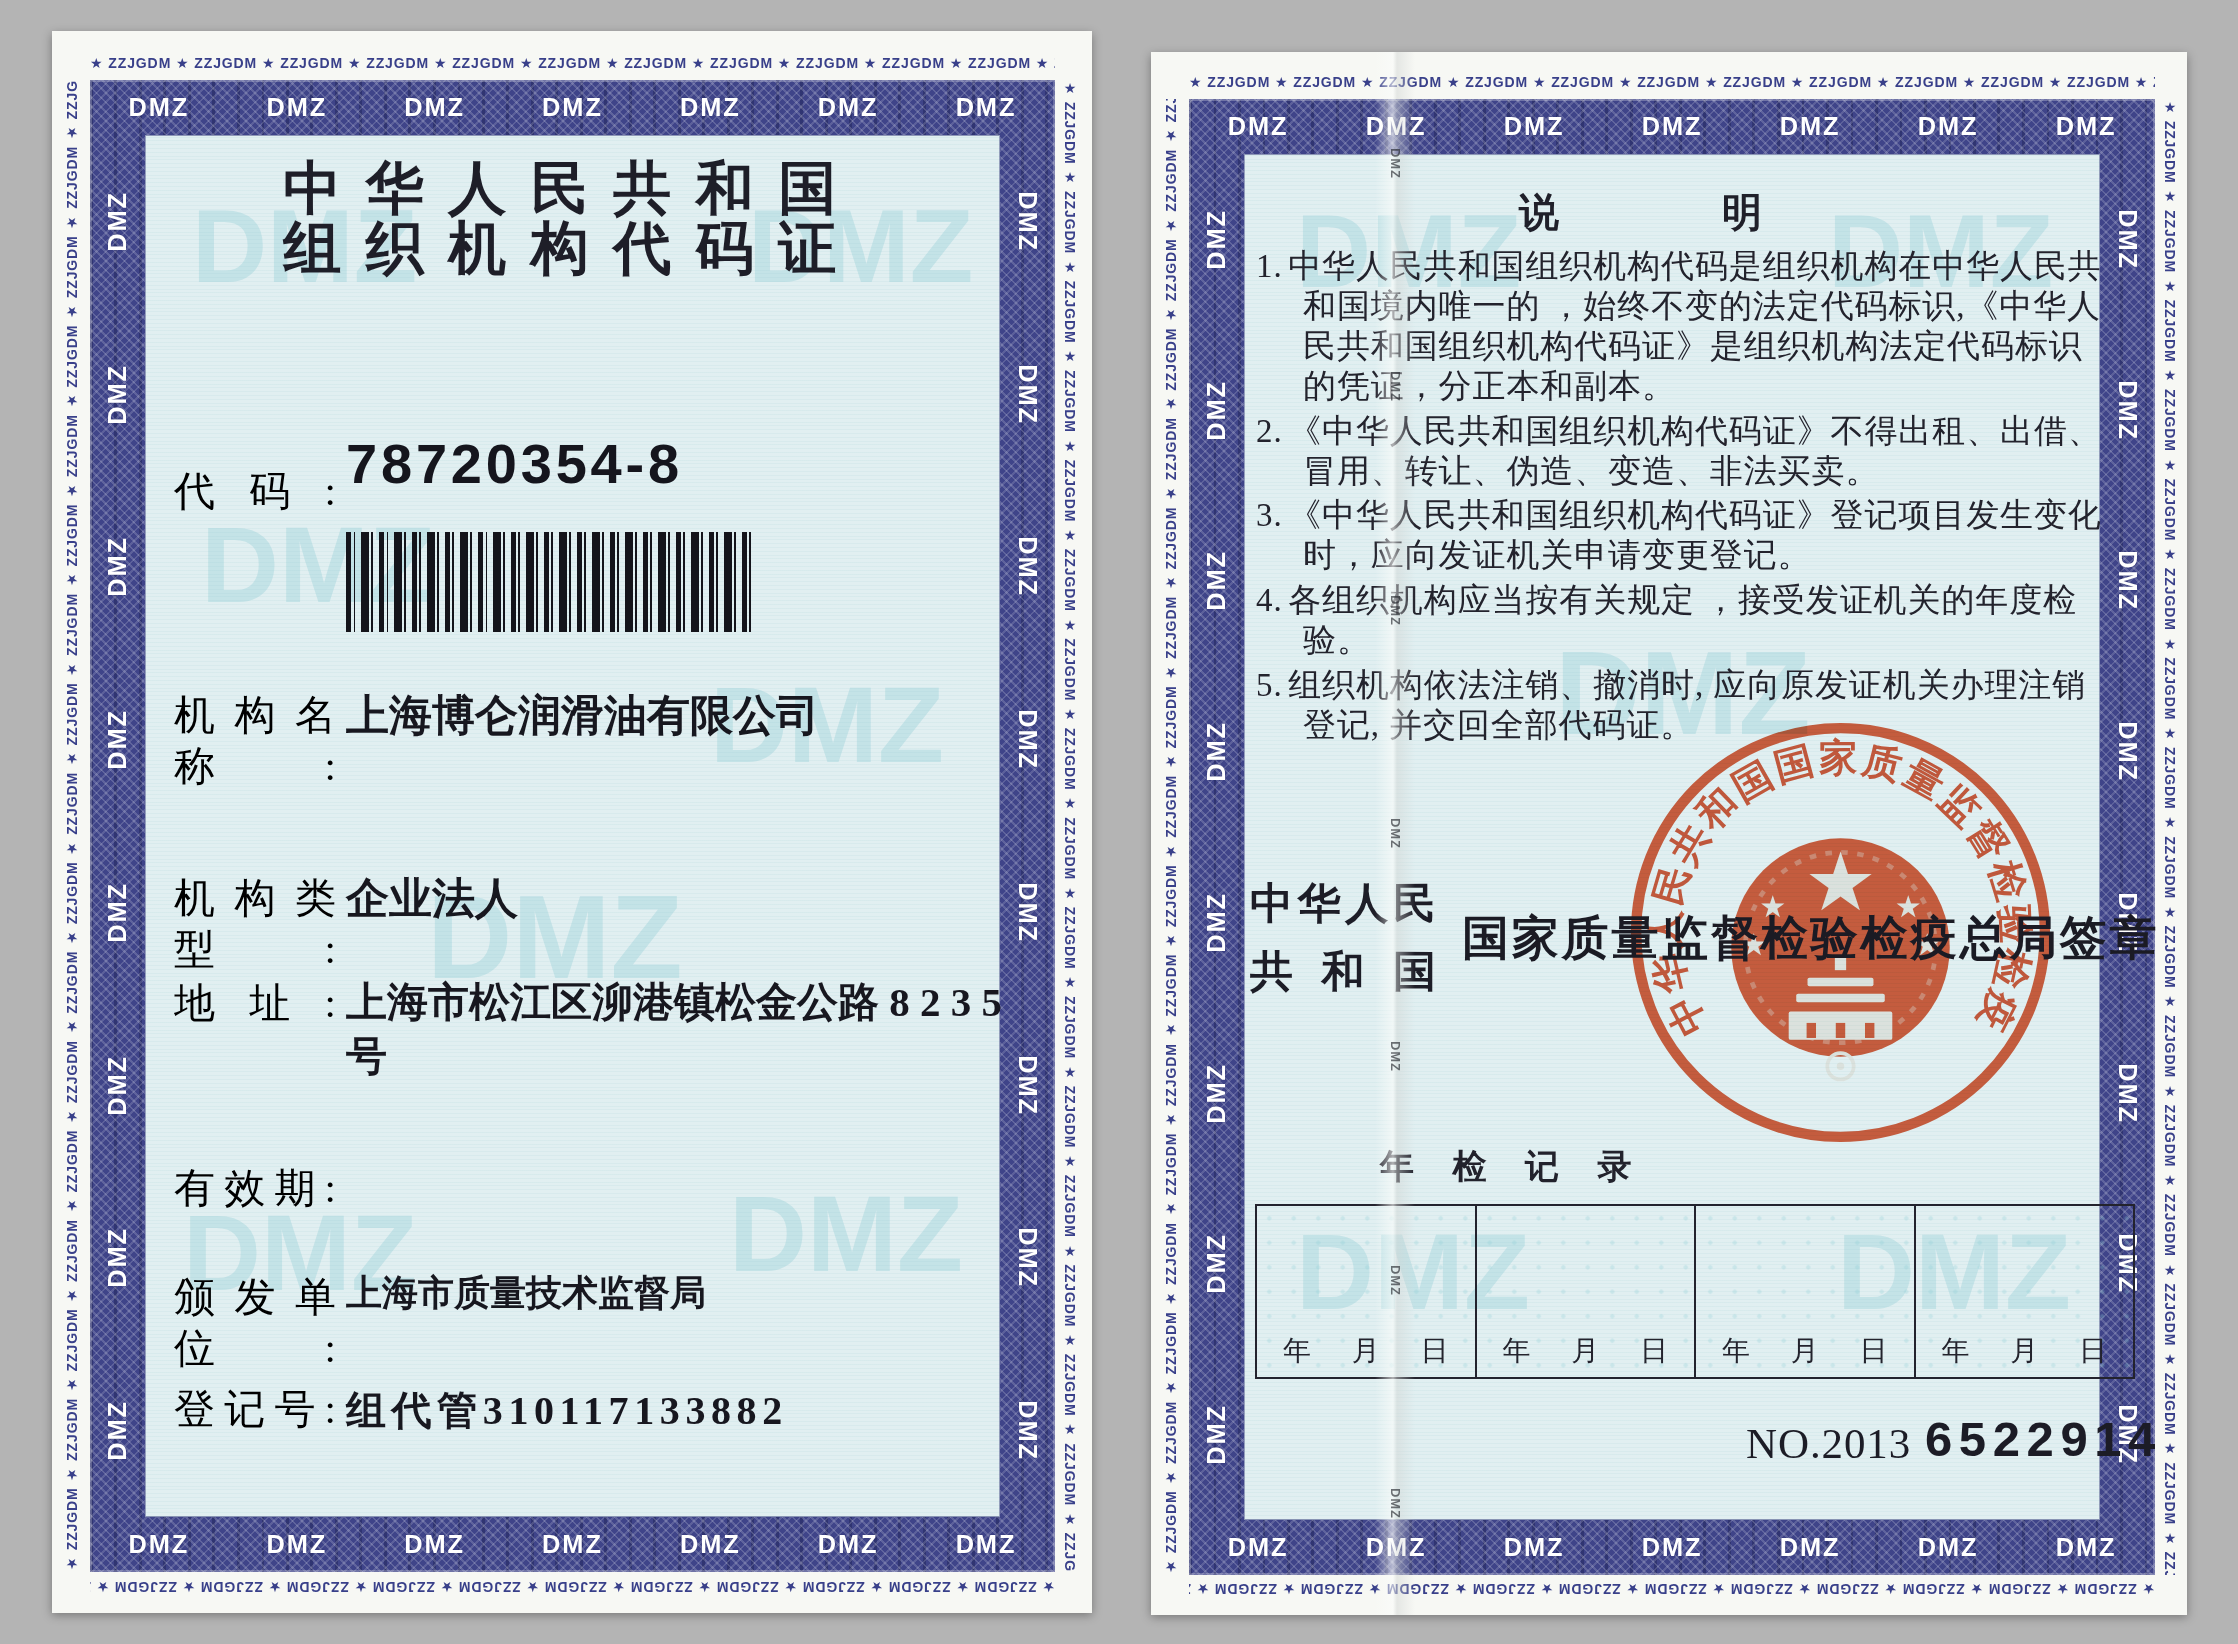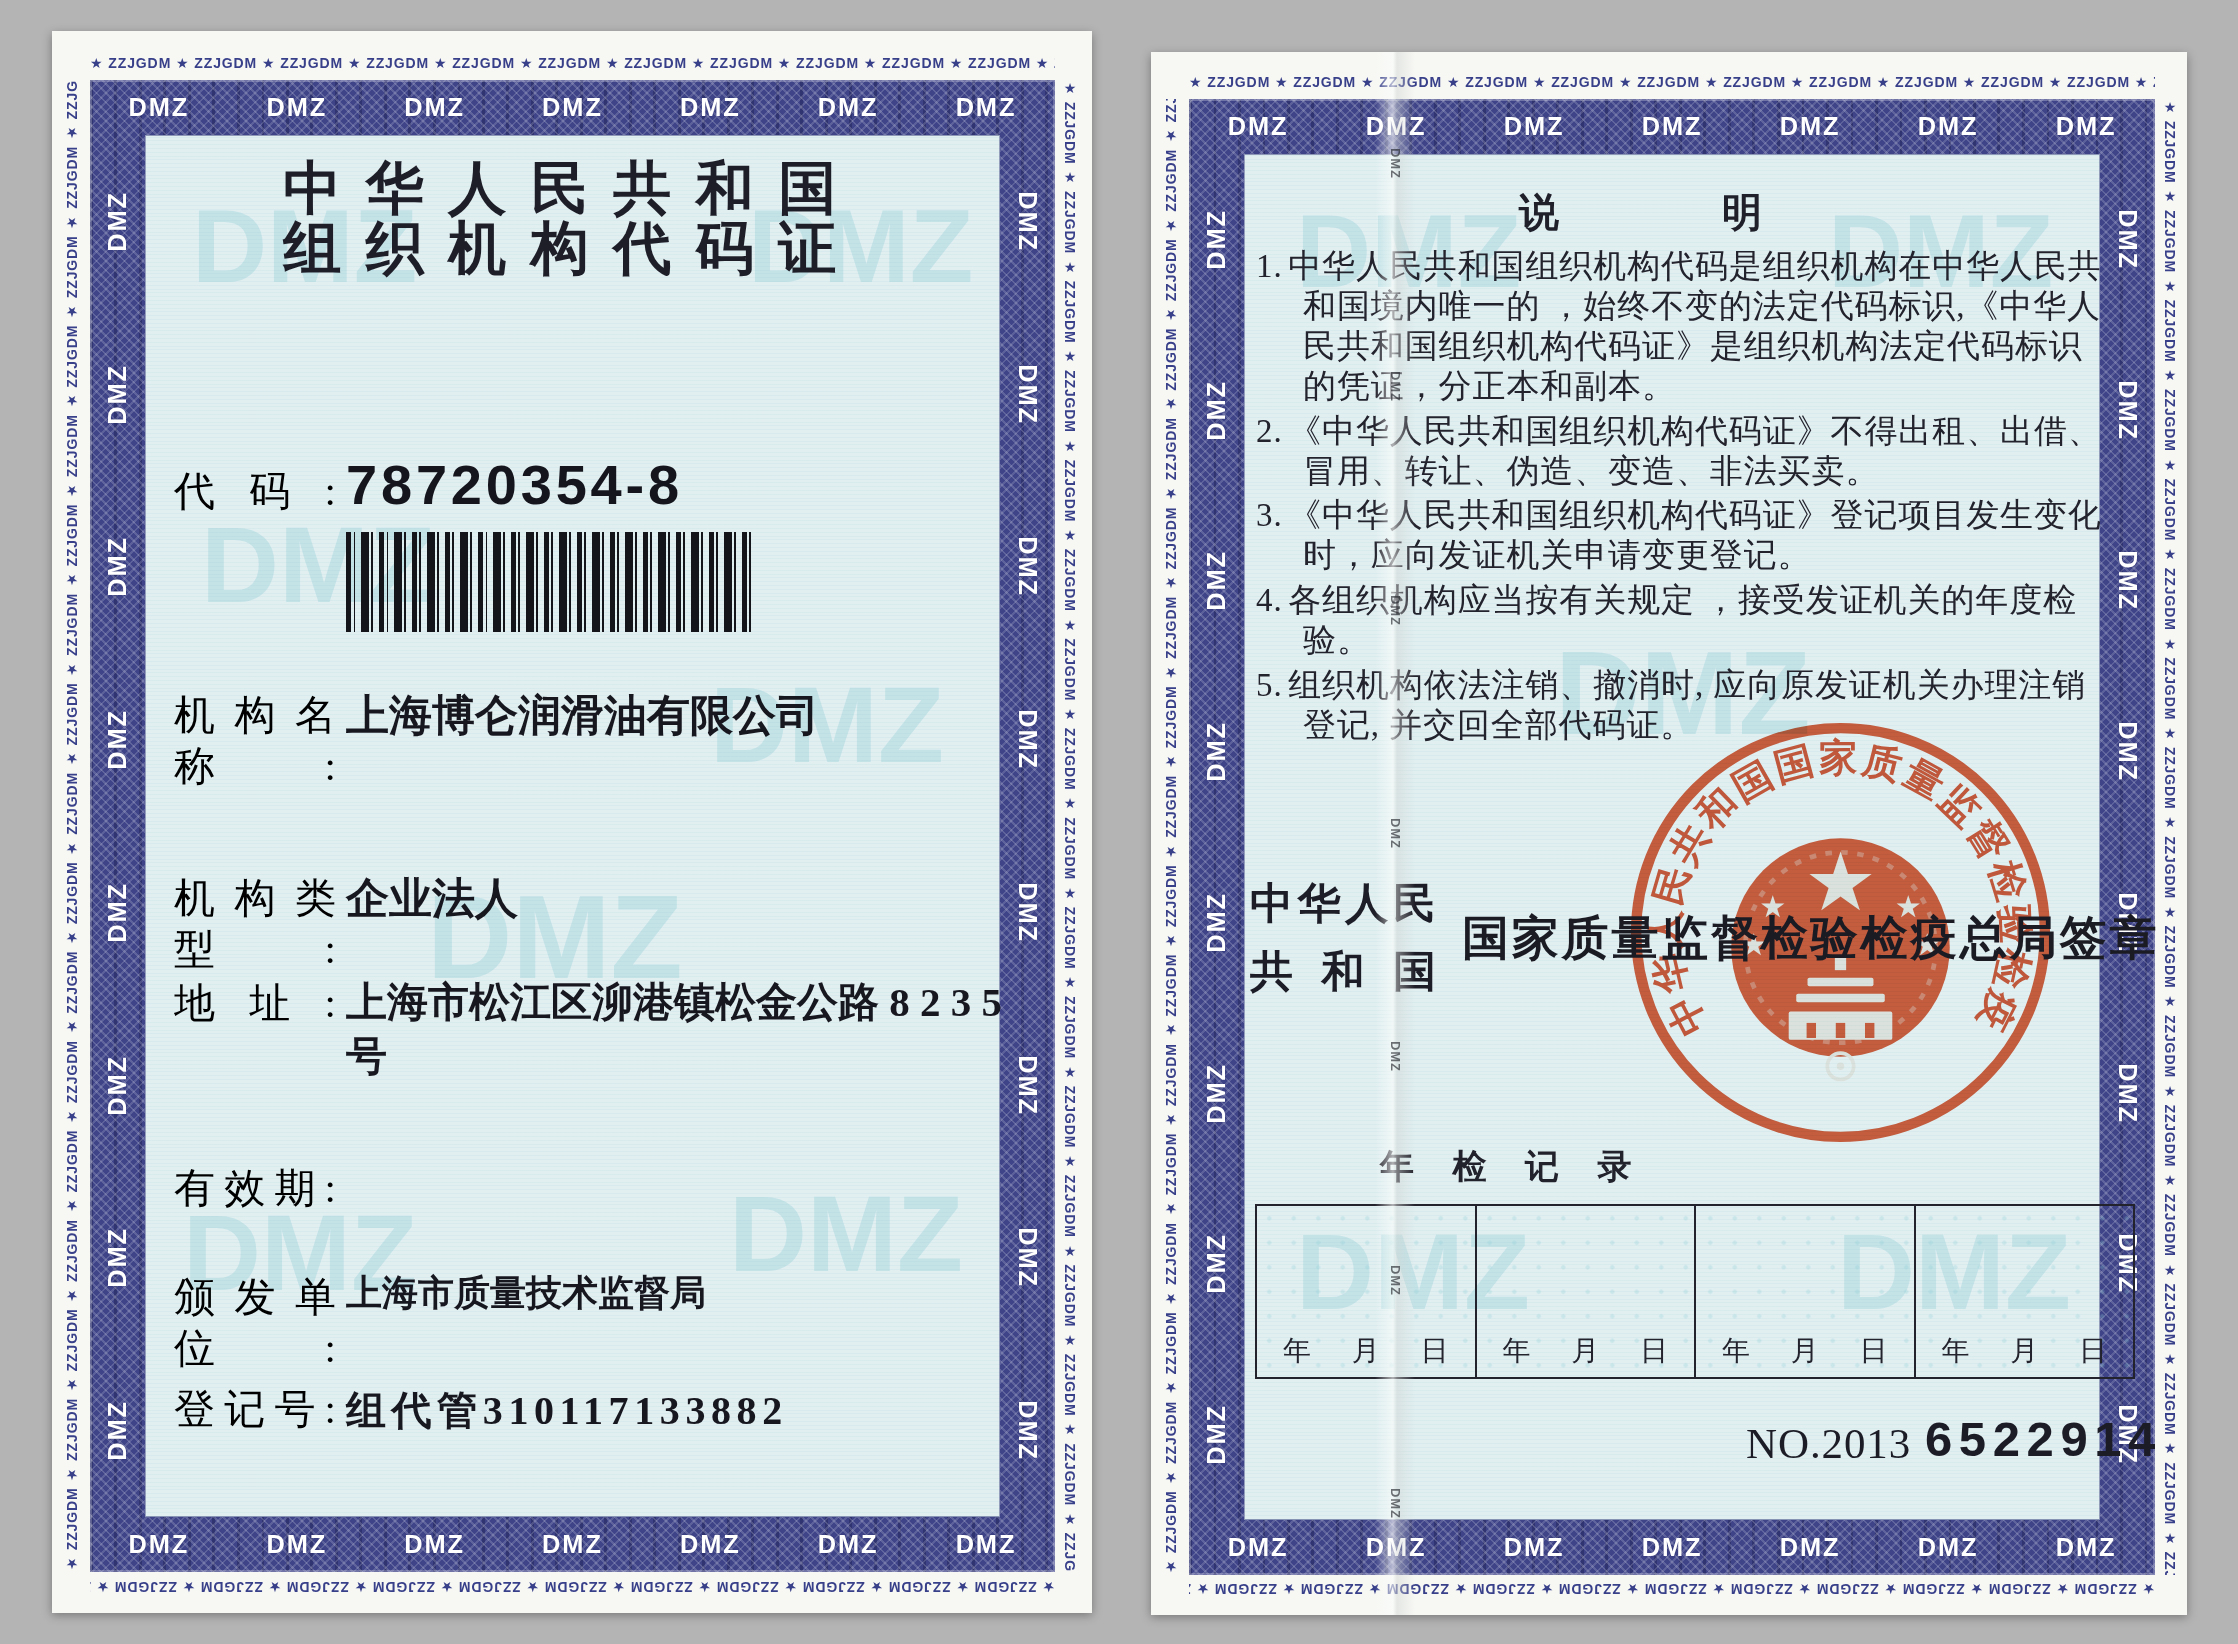--- a/index.html
+++ b/index.html
@@ -150,21 +150,21 @@
         <span class="wm" style="left:282px;top:734px;font-size:118px;">DMZ</span>
         <span class="wm" style="left:38px;top:1055px;font-size:108px;">DMZ</span>
         <span class="wm" style="left:584px;top:1036px;font-size:108px;">DMZ</span>
       </div>
     </div>
 
     <div class="title" style="top:105px;margin-top:14px;">中华人民共和国</div>
     <div class="title" style="top:179px;">组织机构代码证</div>
 
     <div class="flabel" style="top:435px;">代码:</div>
-    <div class="fvalue code-number" style="top:421px;">78720354-8</div>
+    <div class="fvalue code-number" style="top:400px;">78720354-8</div>
     <div class="barcode"></div>
 
     <div class="flabel" style="top:659px;">机构名称:</div>
     <div class="fvalue" style="top:656px;font-size:43px;">上海博仑润滑油有限公司</div>
 
     <div class="flabel" style="top:842px;">机构类型:</div>
     <div class="fvalue" style="top:839px;font-size:43px;">企业法人</div>
 
     <div class="flabel" style="top:947px;">地址:</div>
     <div class="fvalue" style="top:944px;font-size:41px;">上海市松江区泖港镇松金公路 8 2 3 5</div>

